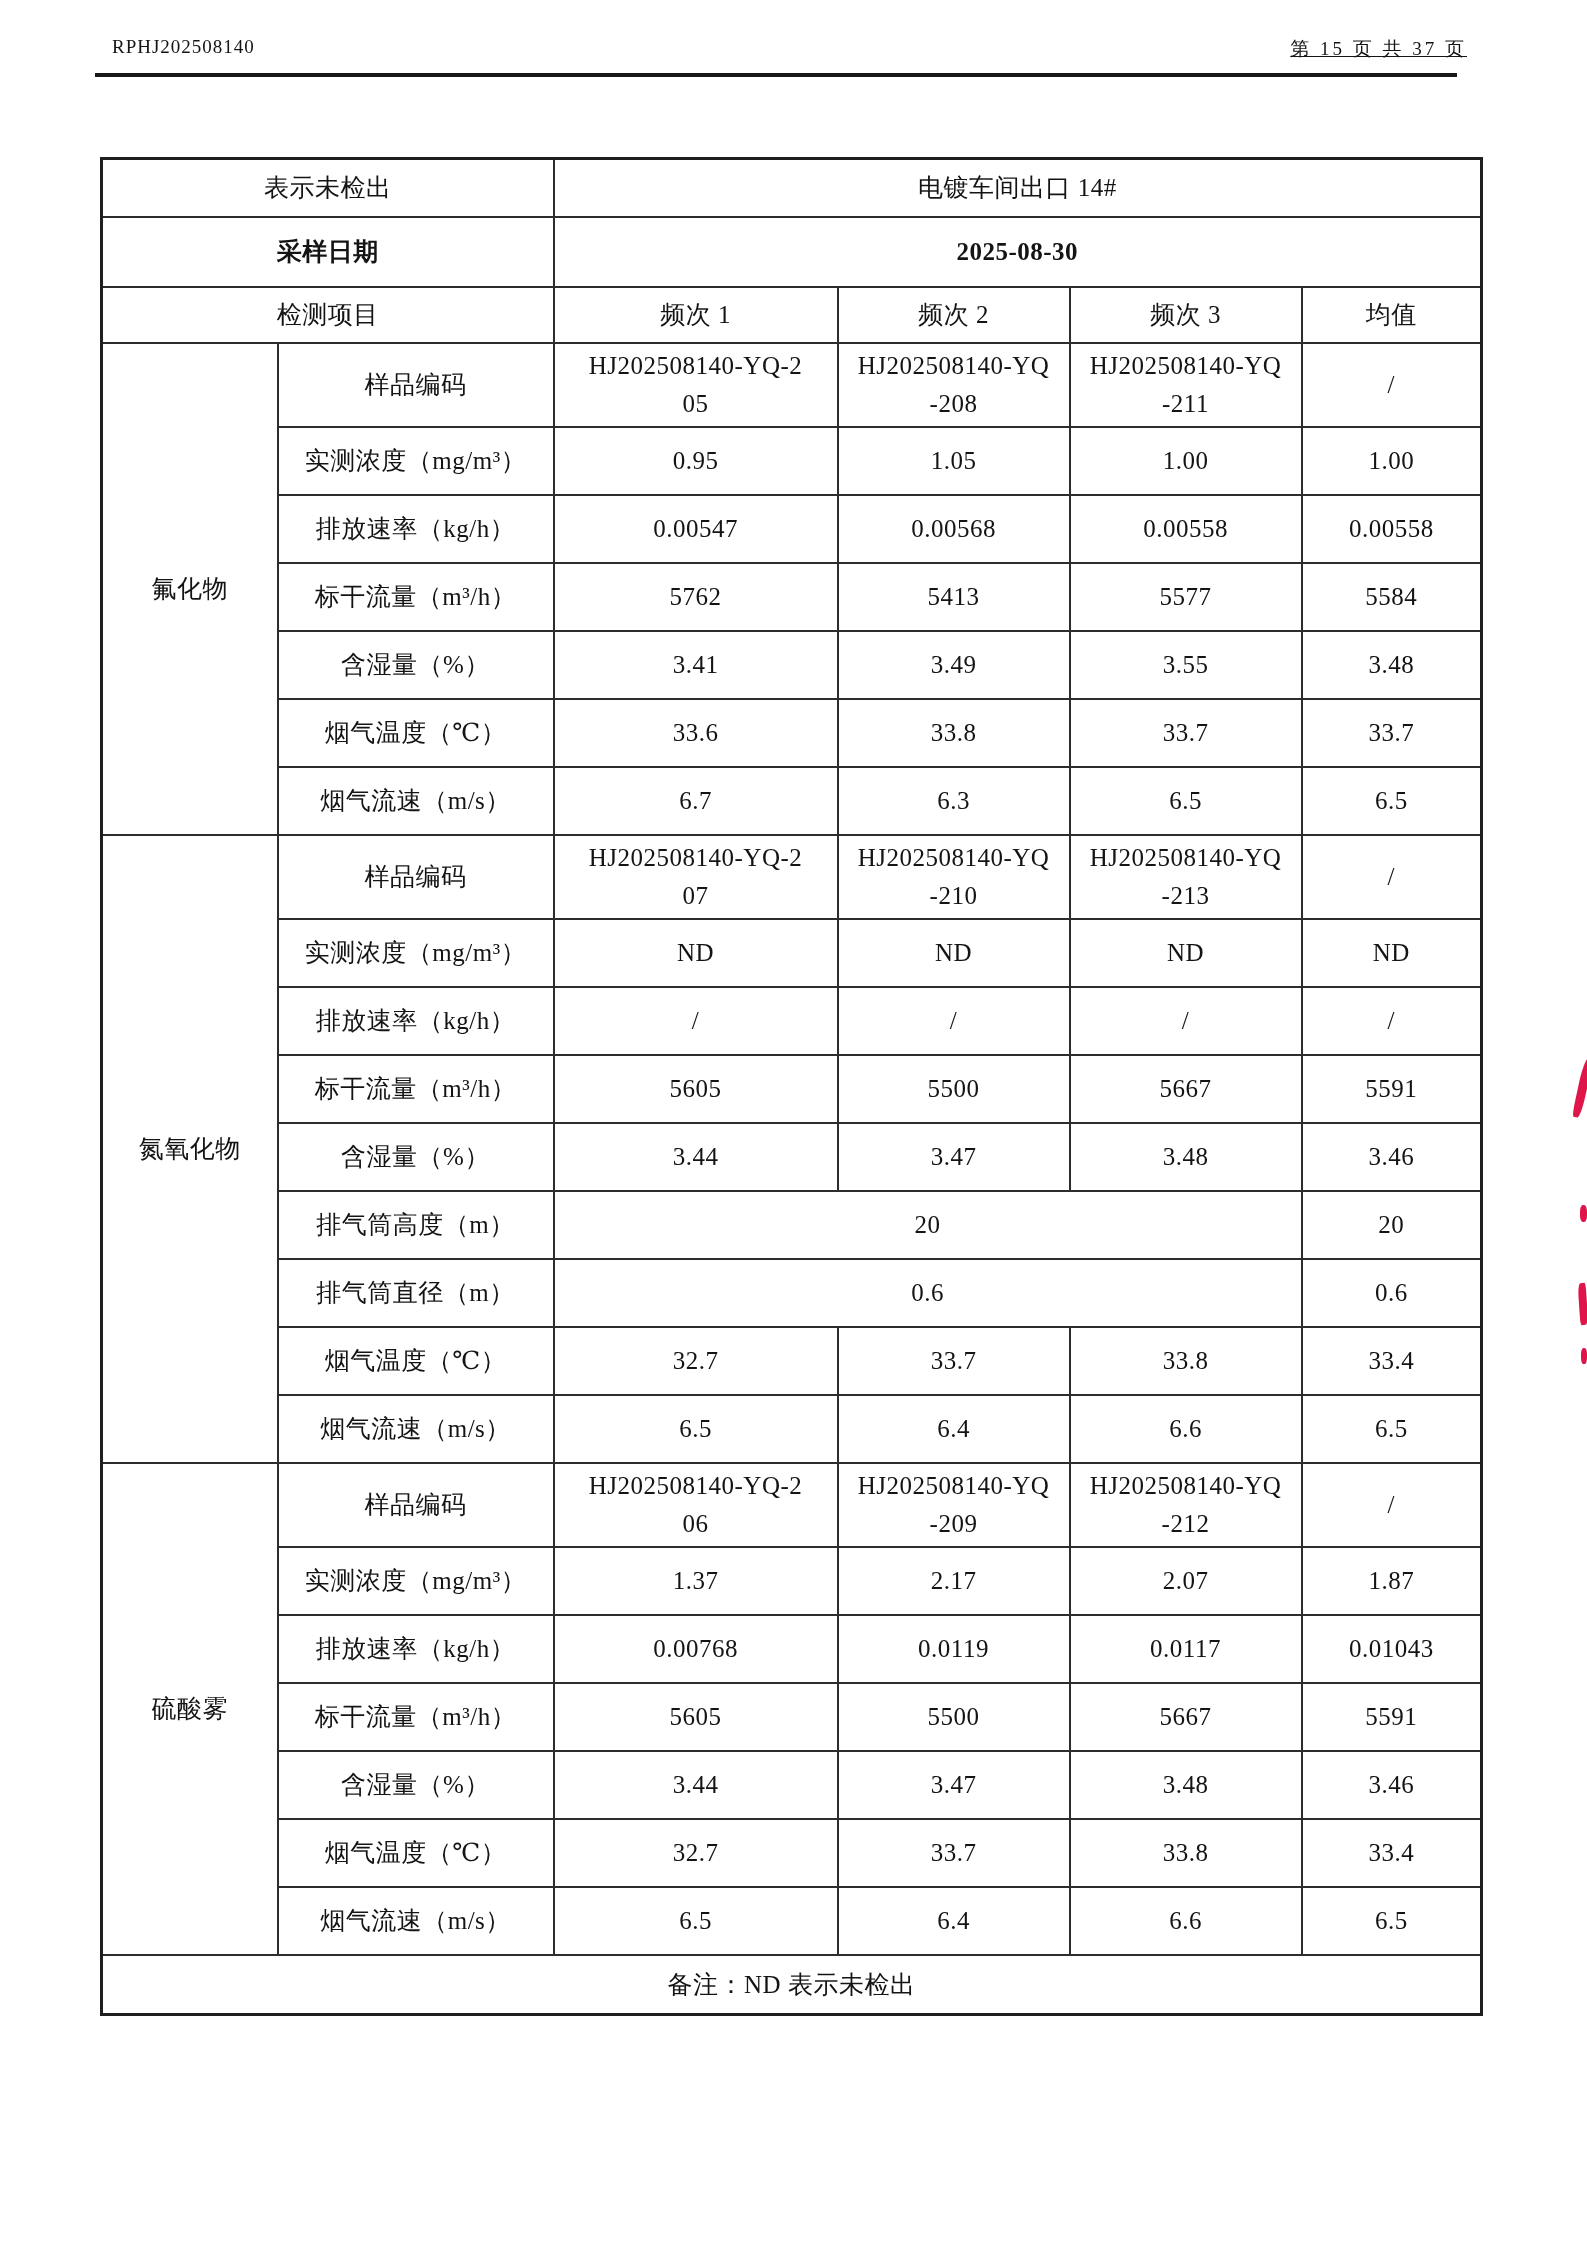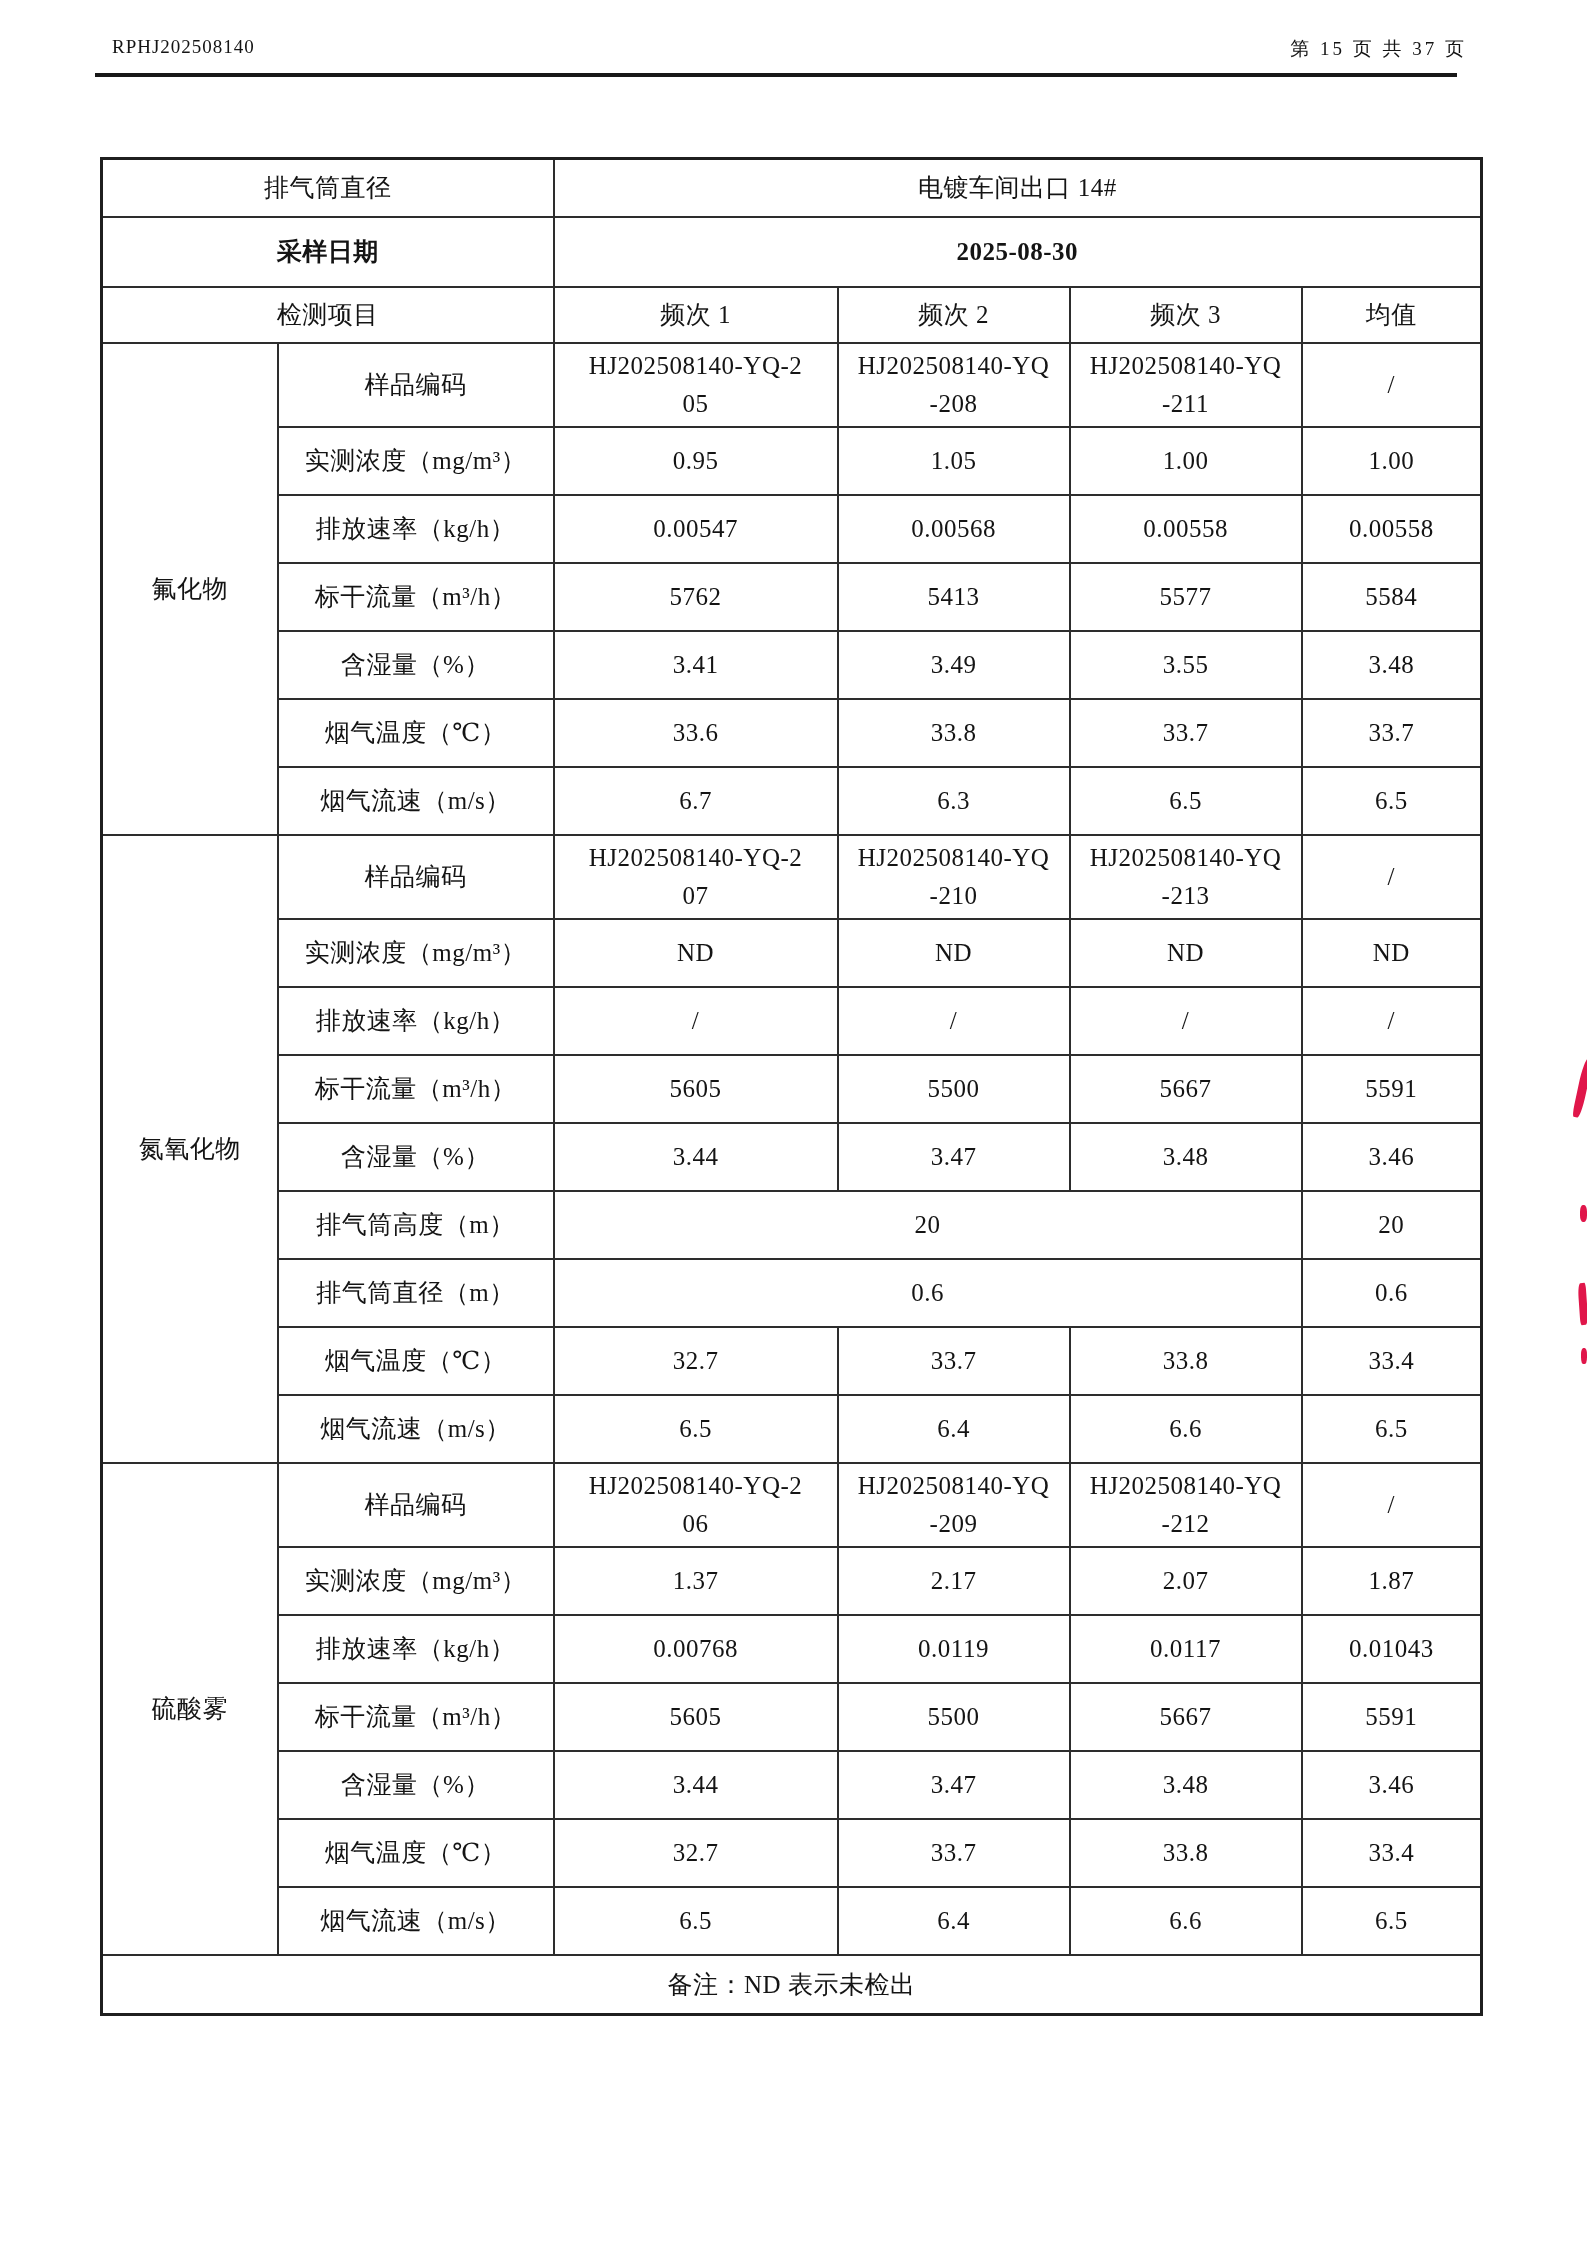--- a/index.html
+++ b/index.html
@@ -13,21 +13,21 @@
   }
   .page{position:absolute;inset:0;}
 
   
   .doc-header{
     position:absolute;left:12px;top:36px;width:100%;
     display:flex;justify-content:space-between;
     padding:0 132px 0 100px;box-sizing:border-box;
     font-size:19px;letter-spacing:1px;
   }
-  .doc-header .pageinfo{letter-spacing:3px;}
+  .doc-header .pageinfo{letter-spacing:3px;text-decoration:underline;}
   .header-rule{
     position:absolute;left:95px;top:73px;width:1362px;height:4px;
     background:#181818;
   }
 
   
   .doc-title{
     position:absolute;left:78px;top:86px;margin:0;
     font-size:32px;font-weight:normal;letter-spacing:2px;
   }
@@ -85,21 +85,21 @@
       <col style="width:176px">
         <col style="width:276px">
         <col style="width:284px">
       <col style="width:232px">
         <col style="width:232px">
         <col style="width:180px">
     </colgroup>
     <tbody>
 
       <tr class="h1">
-        <td colspan="2" class="row-label">排气筒直径</td>
+        <td colspan="2" class="row-label">表示未检出</td>
         <td colspan="4">电镀车间出口 14#</td>
       </tr>
       <tr class="h2">
         <td colspan="2" class="row-label">采样日期</td>
         <td colspan="4">2025-08-30</td>
       </tr>
       <tr class="h3">
         <td colspan="2" class="row-label thick-top">检测项目</td>
         <td class="thick-top">频次 1</td>
         <td class="thick-top">频次 2</td>

